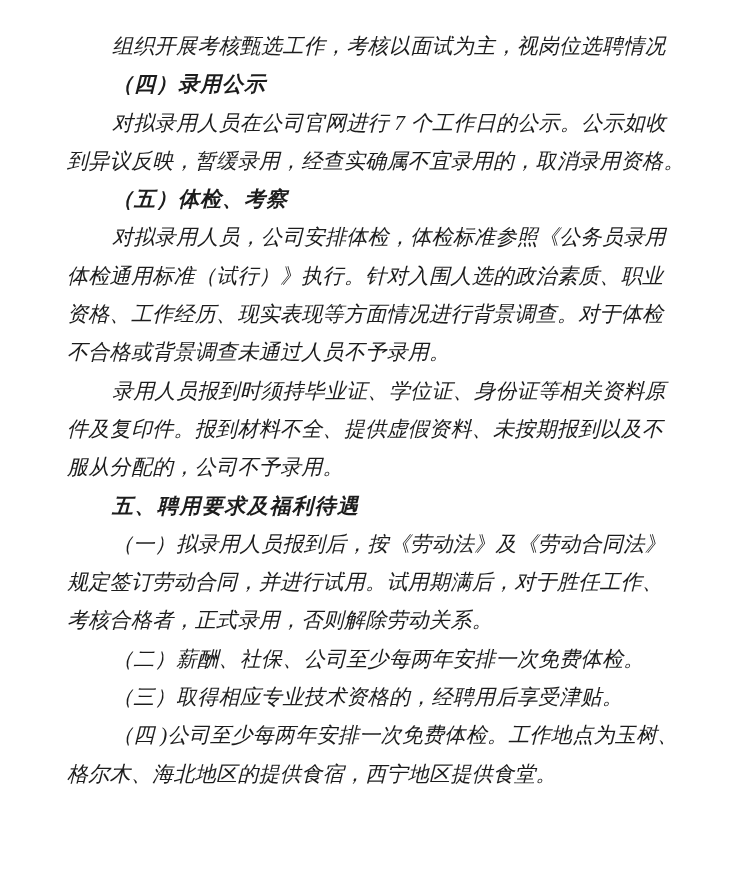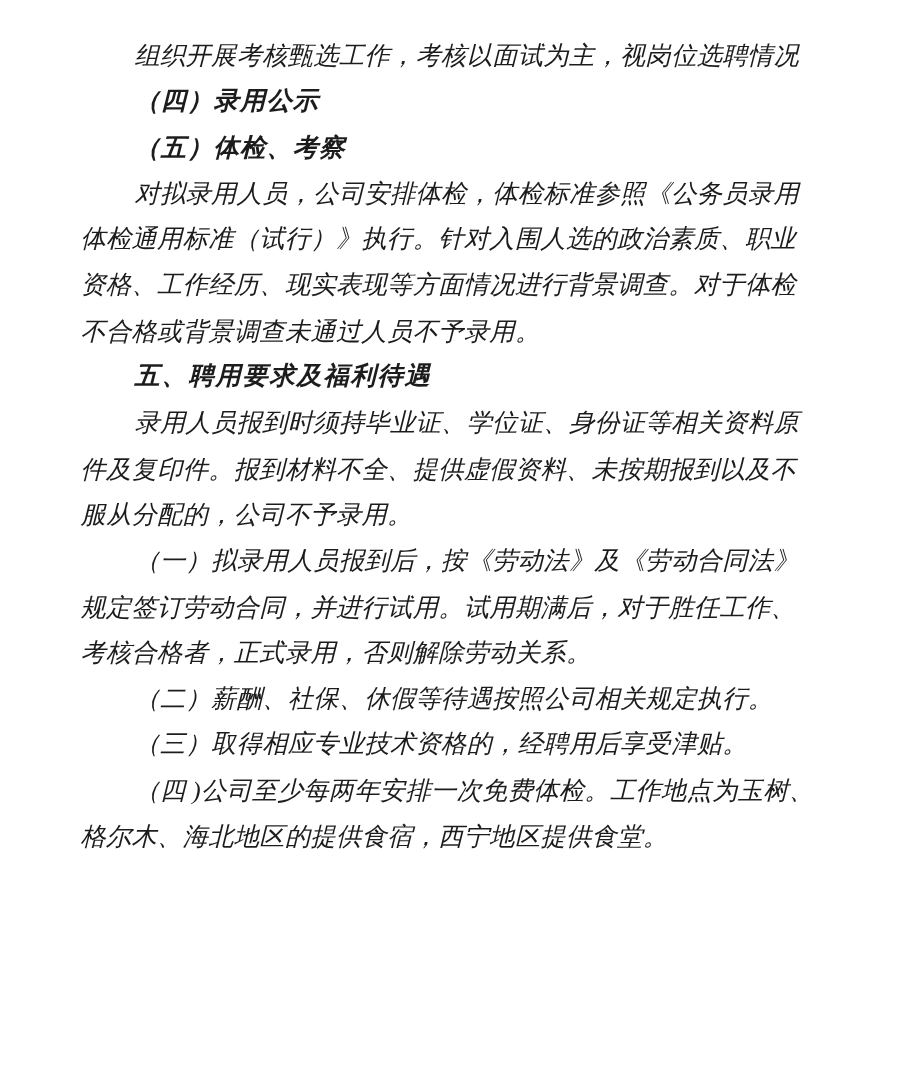--- a/index.html
+++ b/index.html
@@ -42,51 +42,55 @@
 <div class="page">
 
   <div class="block">
     <div class="line indent">组织开展考核甄选工作，考核以面试为主，视岗位选聘情况</div>
   </div>
 
   <div class="block">
     <div class="line indent heading">（四）录用公示</div>
   </div>
 
+  <div class="block">
+    <div class="line indent">对拟录用人员在公司官网进行 7 个工作日的公示。公示如收</div>
+    <div class="line">到异议反映，暂缓录用，经查实确属不宜录用的，取消录用资格。</div>
+  </div>
 
   <div class="block">
     <div class="line indent heading">（五）体检、考察</div>
   </div>
 
   <div class="block">
     <div class="line indent">对拟录用人员，公司安排体检，体检标准参照《公务员录用</div>
     <div class="line">体检通用标准（试行）》执行。针对入围人选的政治素质、职业</div>
     <div class="line">资格、工作经历、现实表现等方面情况进行背景调查。对于体检</div>
     <div class="line">不合格或背景调查未通过人员不予录用。</div>
   </div>
 
 
   <div class="block">
-    <div class="line indent heading-major">五、聘用要求及福利待遇</div>
+    <div class="line indent">录用人员报到时须持毕业证、学位证、身份证等相关资料原</div>
+    <div class="line">件及复印件。报到材料不全、提供虚假资料、未按期报到以及不</div>
+    <div class="line">服从分配的，公司不予录用。</div>
   </div>
 
   <div class="block">
-    <div class="line indent">录用人员报到时须持毕业证、学位证、身份证等相关资料原</div>
-    <div class="line">件及复印件。报到材料不全、提供虚假资料、未按期报到以及不</div>
-    <div class="line">服从分配的，公司不予录用。</div>
+    <div class="line indent heading-major">五、聘用要求及福利待遇</div>
   </div>
 
   <div class="block">
     <div class="line indent">（一）拟录用人员报到后，按《劳动法》及《劳动合同法》</div>
     <div class="line">规定签订劳动合同，并进行试用。试用期满后，对于胜任工作、</div>
     <div class="line">考核合格者，正式录用，否则解除劳动关系。</div>
   </div>
 
   <div class="block">
-    <div class="line indent">（二）薪酬、社保、休假等待遇按照公司相关规定执行。</div>
+    <div class="line indent">（二）薪酬、社保、公司至少每两年安排一次免费体检。</div>
   </div>
 
   <div class="block">
     <div class="line indent">（三）取得相应专业技术资格的，经聘用后享受津贴。</div>
   </div>
 
   <div class="block">
     <div class="line indent">（四 )公司至少每两年安排一次免费体检。工作地点为玉树、</div>
     <div class="line">格尔木、海北地区的提供食宿，西宁地区提供食堂。</div>
   </div>

